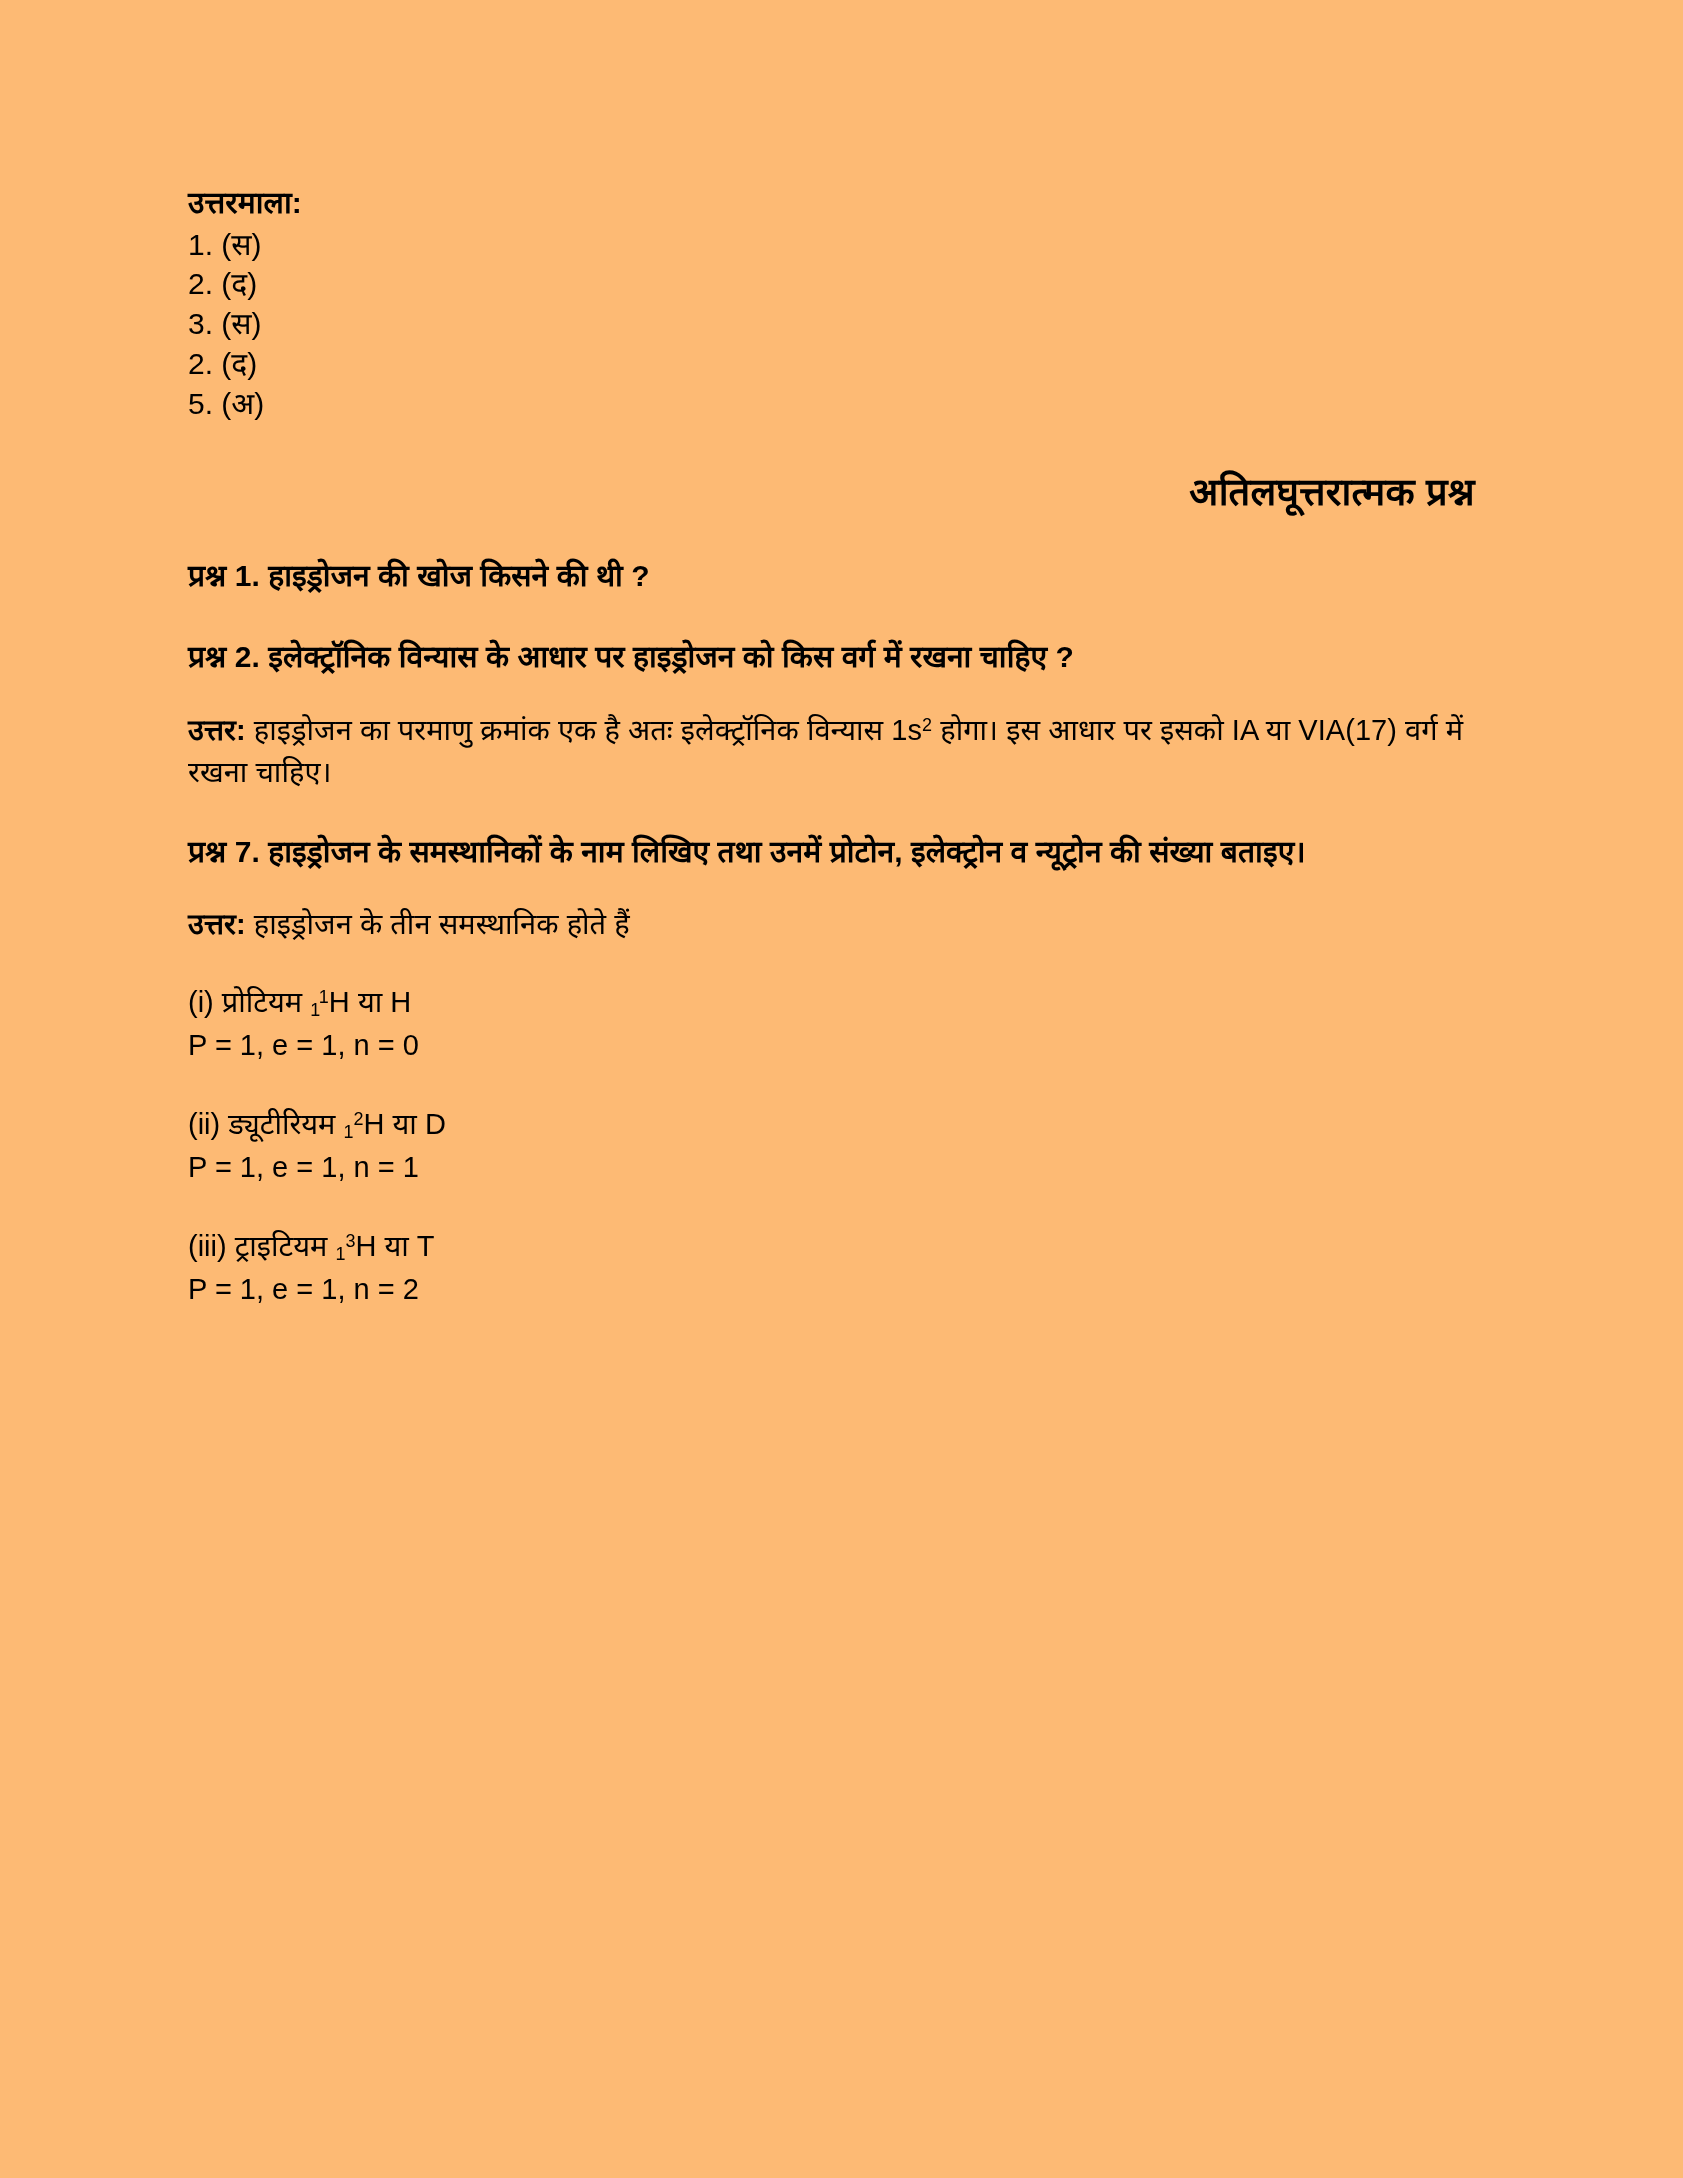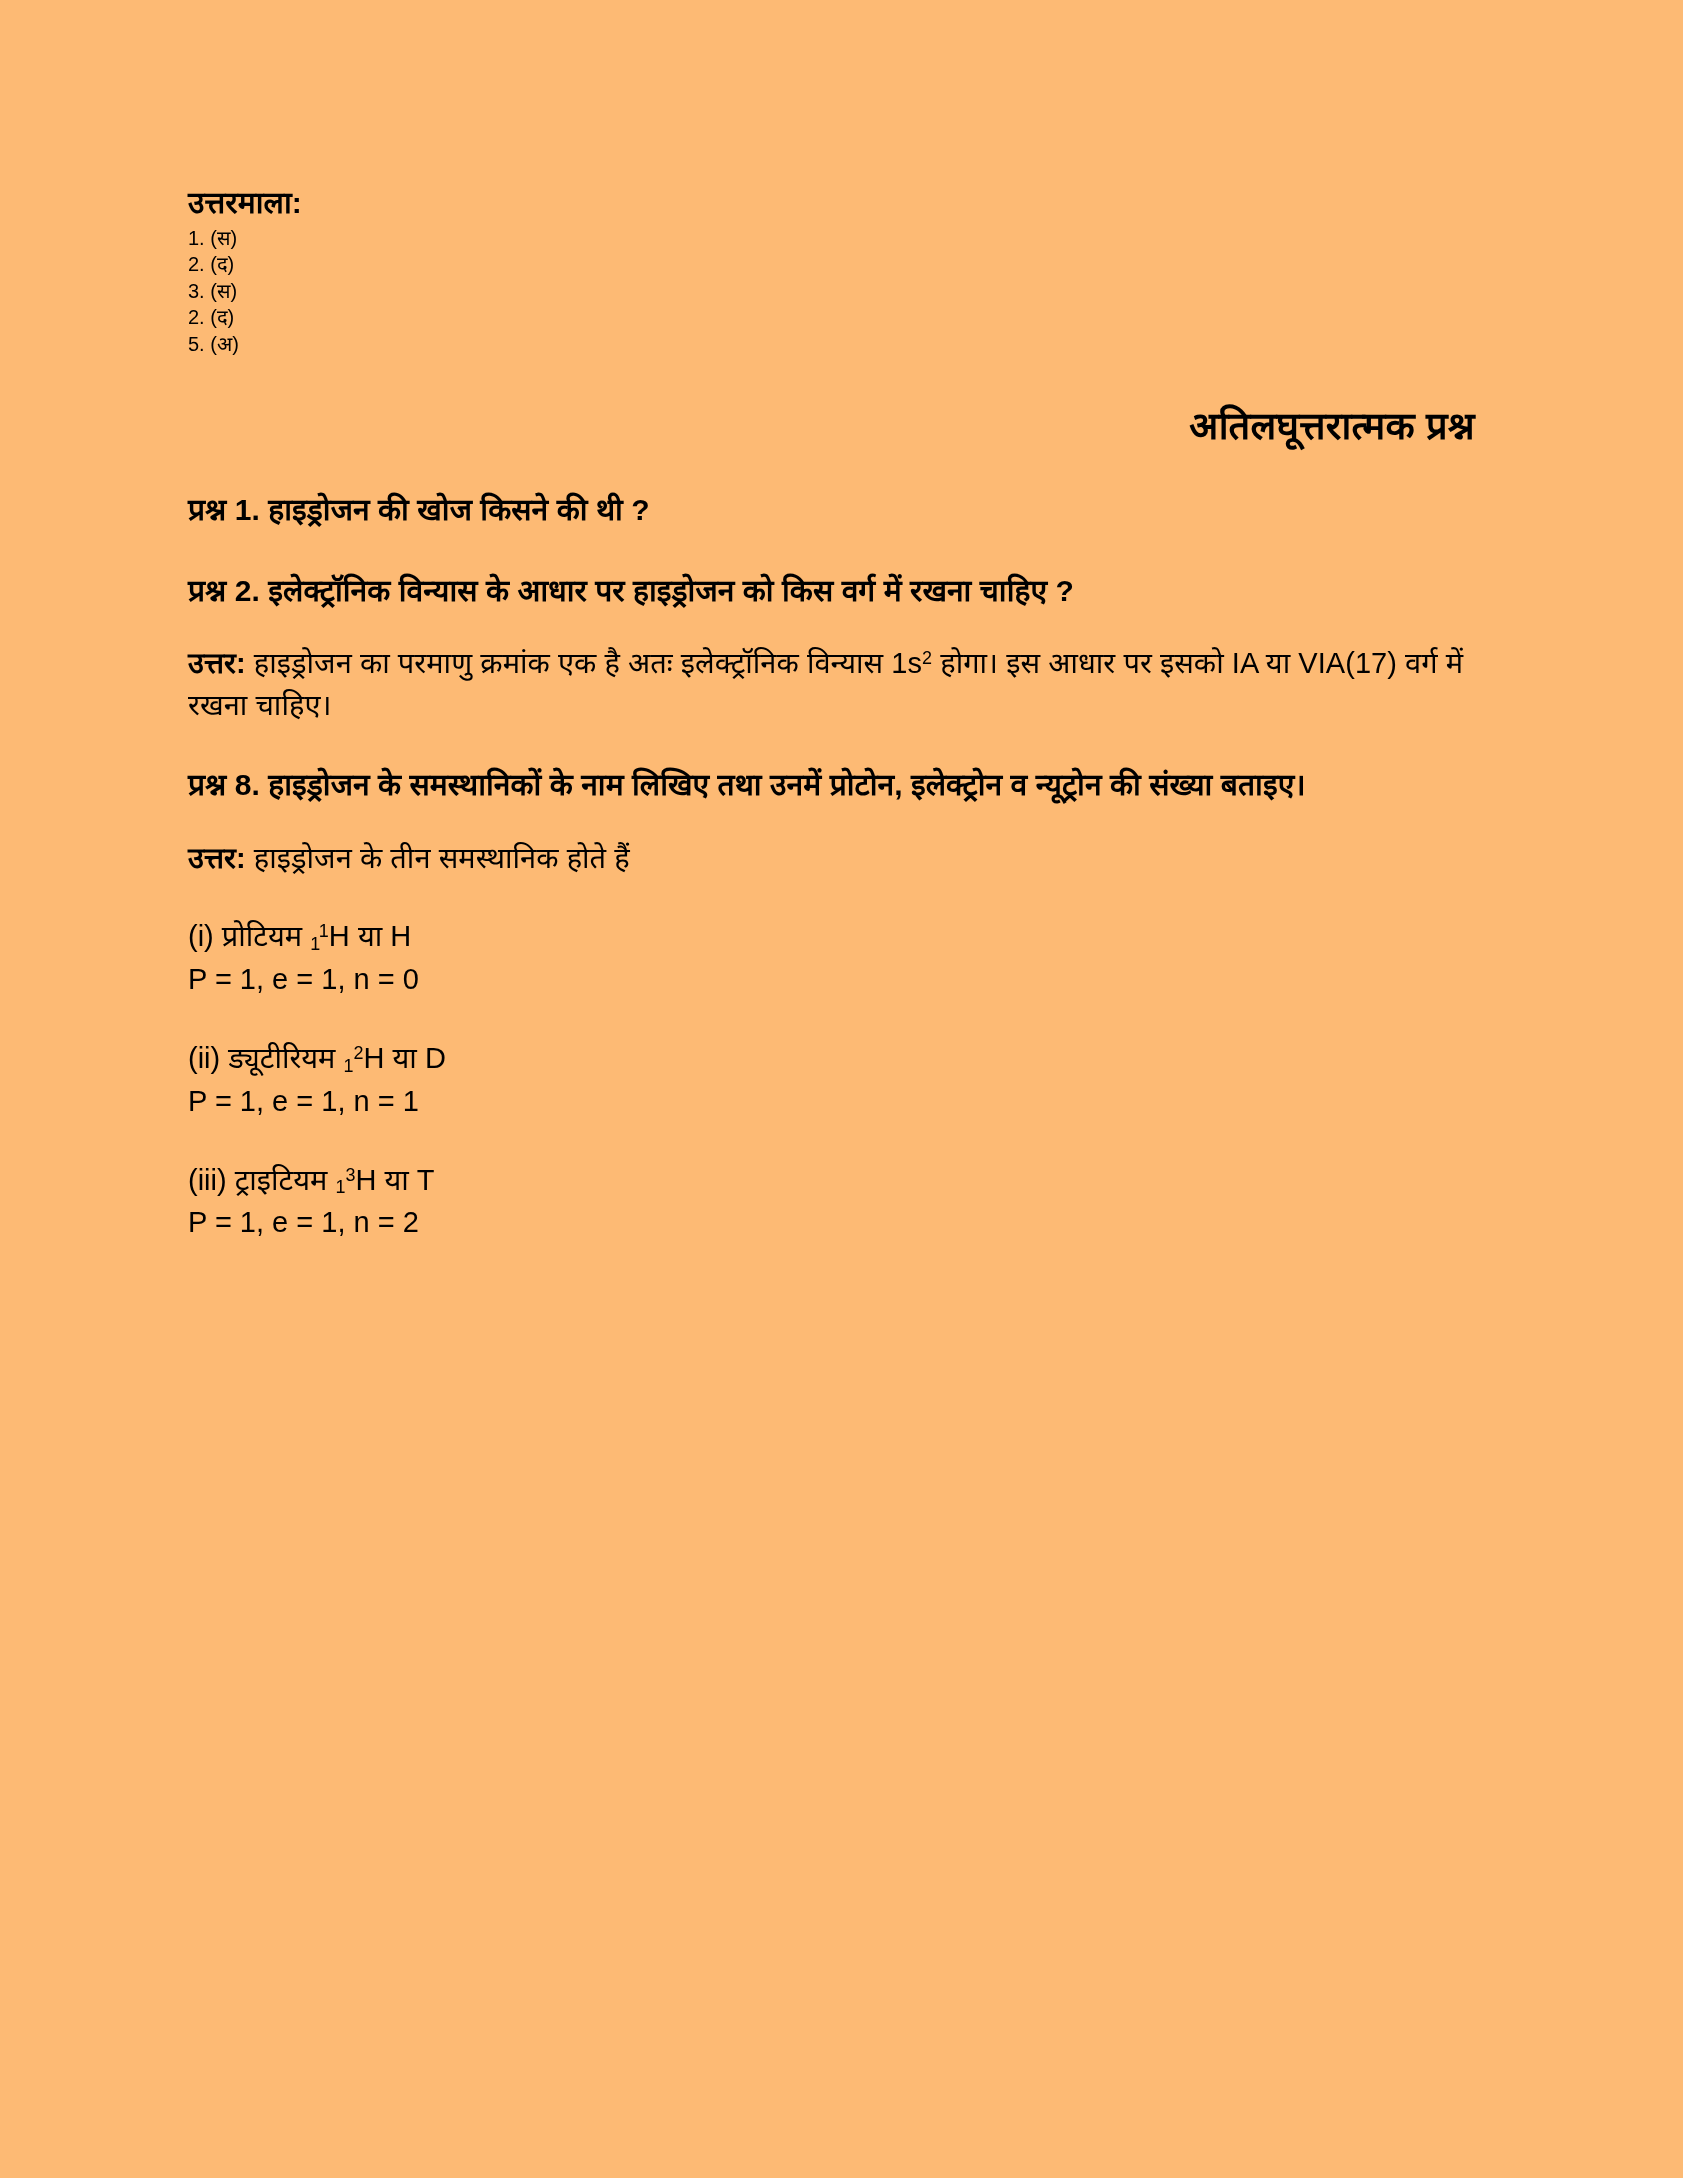--- a/index.html
+++ b/index.html
@@ -29,21 +29,21 @@
     line-height: 1.32;
     margin: 0 0 2px 0;
     letter-spacing: 0.1px;
   }
   .answer-list {
     list-style: none;
     margin: 0;
     padding: 0;
   }
   .answer-list li {
-    font-size: 20px;
+    font-size: 30px;
     line-height: 1.33;
     margin: 0;
     padding: 0;
     white-space: nowrap;
   }
   .main-heading {
     text-align: right;
     font-size: 38px;
     font-weight: bold;
     margin: 44px 0 0 0;
@@ -122,21 +122,21 @@
   <div class="q-block">
     <p class="question">प्रश्न 1. हाइड्रोजन की खोज किसने की थी ?</p>
   </div>
 
   <div class="q-block">
     <p class="question">प्रश्न 2. इलेक्ट्रॉनिक विन्यास के आधार पर हाइड्रोजन को किस वर्ग में रखना चाहिए ?</p>
     <p class="answer"><span class="lead">उत्तर:</span><span> हाइड्रोजन का परमाणु क्रमांक एक है अतः इलेक्ट्रॉनिक विन्यास 1s</span><sup>2</sup><span> होगा। इस आधार पर इसको IA या VIA(17) वर्ग में रखना चाहिए।</span></p>
   </div>
 
   <div class="q-block">
-    <p class="question">प्रश्न 8. हाइड्रोजन के समस्थानिकों के नाम लिखिए तथा उनमें प्रोटोन, इलेक्ट्रोन व न्यूट्रोन की संख्या बताइए।</p>
+    <p class="question">प्रश्न 7. हाइड्रोजन के समस्थानिकों के नाम लिखिए तथा उनमें प्रोटोन, इलेक्ट्रोन व न्यूट्रोन की संख्या बताइए।</p>
     <p class="answer"><span class="lead">उत्तर:</span><span> हाइड्रोजन के तीन समस्थानिक होते हैं</span></p>
 
     <div class="iso-group">
       <p class="iso-line"><span>(i)</span>&nbsp;<span>प्रोटियम</span>&nbsp;<span class="nowrap"><sub>1</sub><sup>1</sup><span>H</span></span>&nbsp;<span>या</span>&nbsp;<span>H</span></p>
       <p class="iso-counts">P = 1, e = 1, n = 0</p>
     </div>
 
     <div class="iso-group">
       <p class="iso-line"><span>(ii)</span>&nbsp;<span>ड्यूटीरियम</span>&nbsp;<span class="nowrap"><sub>1</sub><sup>2</sup><span>H</span></span>&nbsp;<span>या</span>&nbsp;<span>D</span></p>
       <p class="iso-counts">P = 1, e = 1, n = 1</p>

